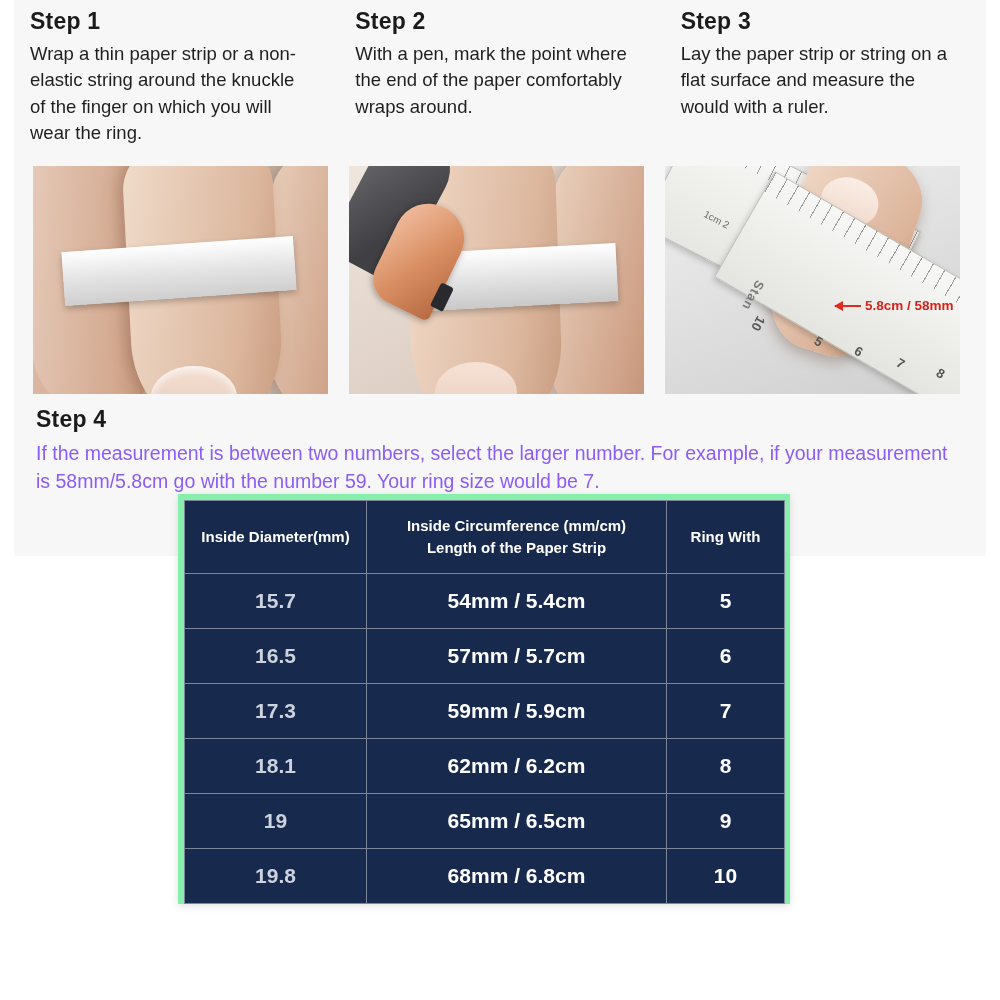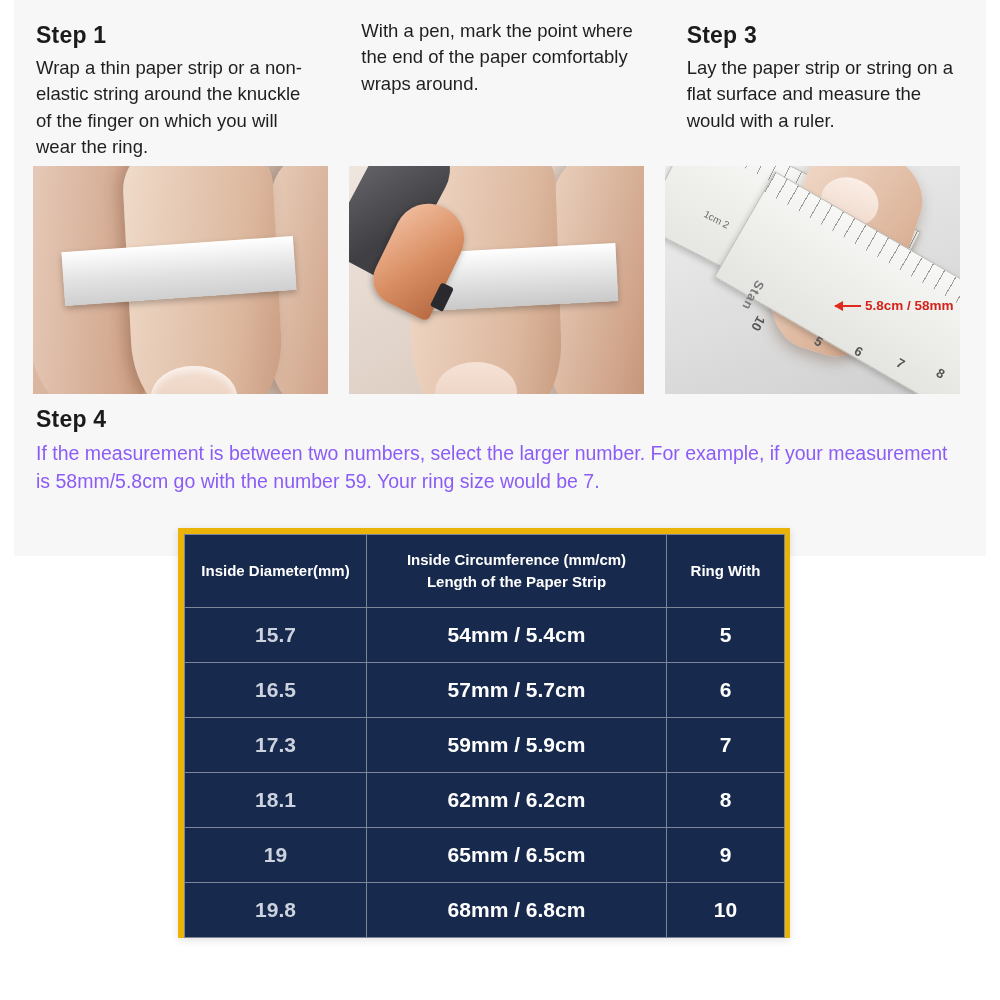--- a/index.html
+++ b/index.html
@@ -26,26 +26,25 @@
     left: 14px;
     top: 0px;
     width: 972px;
     height: 556px;
     background: #f7f7f7;
   }
 
   
   .steps-row {
     position: absolute;
-    left: 14px;
+    left: 8px;
     top: 0px;
     width: 972px;
     display: flex;
     gap: 4px;
-    margin-top: 14px;
   }
   .step-col {
     width: 324px;
     box-sizing: border-box;
     padding: 4px 22px 0 22px;
   }
   .step-title {
     font-size: 23px;
     font-weight: bold;
     color: #1b1b1b;
@@ -284,23 +283,23 @@
   .step4 .step-body {
     font-size: 19.5px;
     line-height: 1.45;
     color: #8b5cf6;
   }
 
   
   .table-wrap {
     position: absolute;
     left: 178px;
-    top: 528px;
+    top: 494px;
     width: 612px;
-    background: #eab308;
+    background: #86efac;
     padding: 6px 6px 0 6px;
     box-sizing: border-box;
     box-shadow: 0 2px 8px rgba(0,0,0,.12);
   }
   table.sizechart {
     border-collapse: collapse;
     width: 600px;
     table-layout: fixed;
   }
   table.sizechart td, table.sizechart th {
@@ -336,20 +335,21 @@
 <div class="page">
 
   <div class="sheet"></div>
 
   <div class="steps-row">
     <div class="step-col">
       <div class="step-title">Step 1</div>
       <div class="step-body">Wrap a thin paper strip or a non-elastic string around the knuckle of the finger on which you will wear the ring.</div>
     </div>
     <div class="step-col">
+      <div class="step-title">Step 2</div>
       <div class="step-body">With a pen, mark the point where the end of the paper comfortably wraps around.</div>
     </div>
     <div class="step-col">
       <div class="step-title">Step 3</div>
       <div class="step-body">Lay the paper strip or string on a flat surface and measure the would with a ruler.</div>
     </div>
   </div>
 
   <div class="images-row">
 

